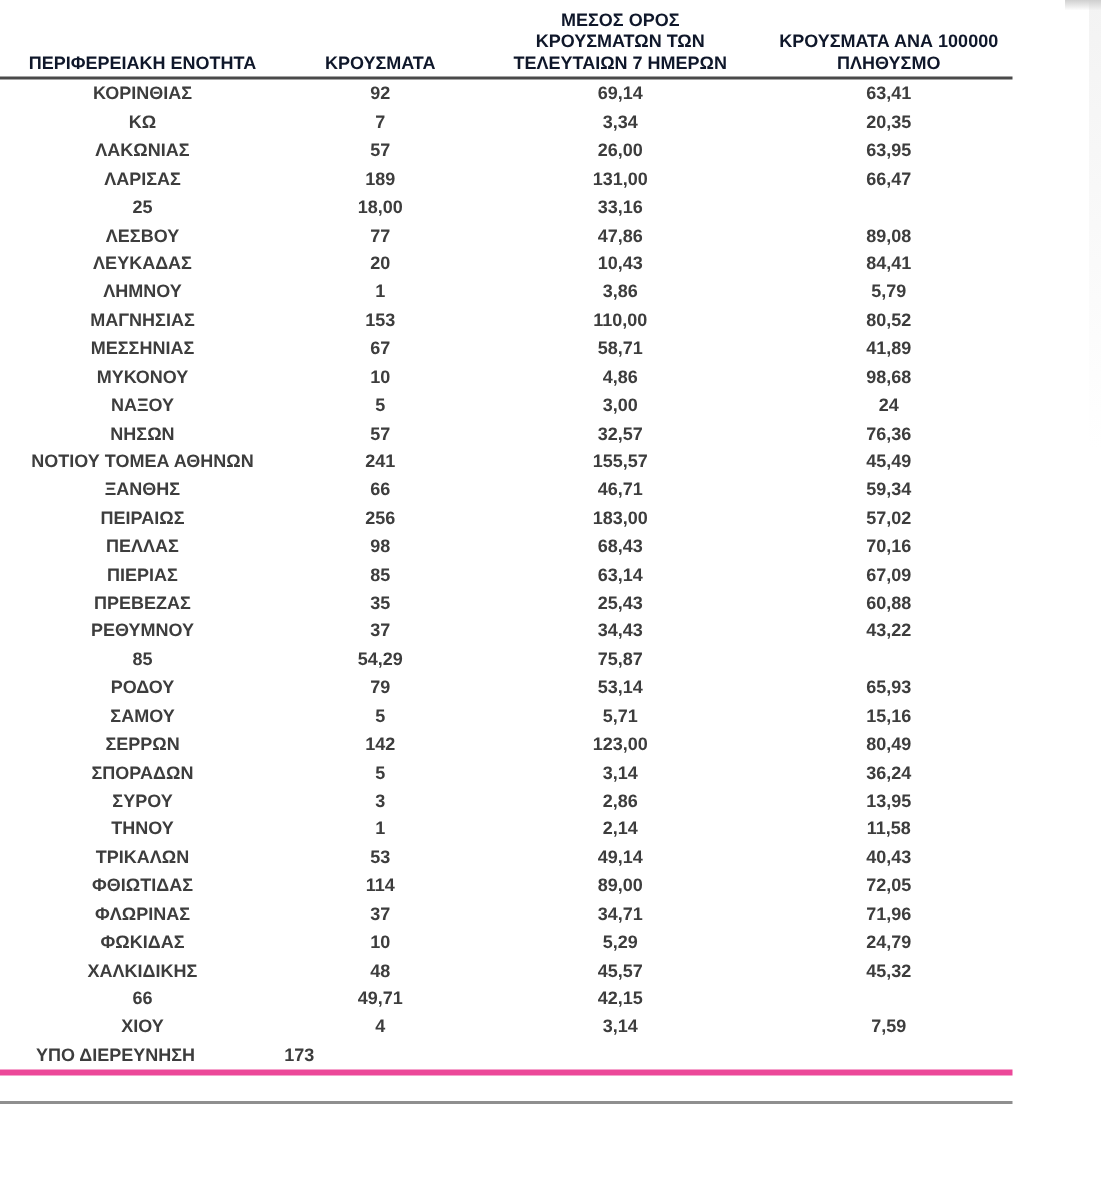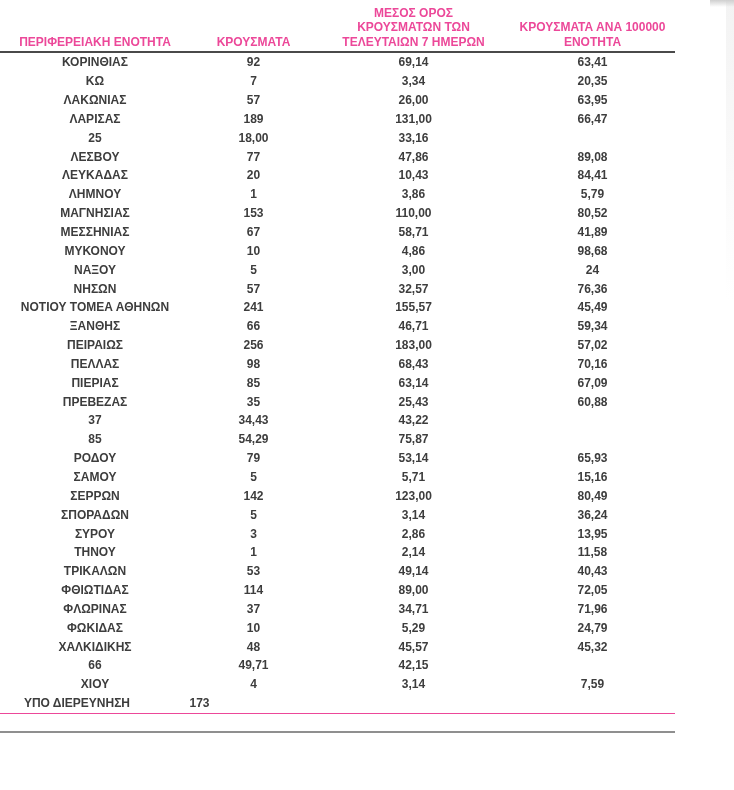--- a/index.html
+++ b/index.html
@@ -7,24 +7,24 @@
     width:734px;height:790px;background:#ffffff;position:relative;overflow:hidden;
     font-family:"Liberation Sans","DejaVu Sans",sans-serif;
     -webkit-font-smoothing:antialiased;
   }
   .table{width:675px;position:absolute;left:0;top:0;}
   .thead{
     display:grid;grid-template-columns:190px 127px 193px 165px;
     align-items:end;height:51px;border-bottom:2px solid #4a4a4a;
   }
   .th{
-    text-align:center;font-size:12px;font-weight:700;color:#ec4899;
+    text-align:center;font-size:12px;font-weight:700;color:#0f172a;
     line-height:14.5px;white-space:pre-line;padding-bottom:2px;
   }
-  .tbody{border-bottom:1px solid #ec4899;}
+  .tbody{border-bottom:4px solid #ec4899;}
   .tr{
     display:grid;grid-template-columns:190px 127px 193px 165px;
     height:18.857px;align-items:center;
   }
   .td{text-align:center;font-size:12px;font-weight:700;color:#3d3d3d;}
   
   .tr-last .c0{position:relative;left:-18px;}
   .tr-last .c1{position:relative;left:-68px;padding-left:28px;}
   .footer-gap{
     width:675px;height:17px;border-bottom:2px solid #8f8f8f;
@@ -42,21 +42,21 @@
 <body>
 
 <div class="table">
   <div class="thead">
     <div class="th">ΠΕΡΙΦΕΡΕΙΑΚΗ ΕΝΟΤΗΤΑ</div>
     <div class="th">ΚΡΟΥΣΜΑΤΑ</div>
     <div class="th">ΜΕΣΟΣ ΟΡΟΣ
 ΚΡΟΥΣΜΑΤΩΝ ΤΩΝ
 ΤΕΛΕΥΤΑΙΩΝ 7 ΗΜΕΡΩΝ</div>
     <div class="th">ΚΡΟΥΣΜΑΤΑ ΑΝΑ 100000
-ΕΝΟΤΗΤΑ</div>
+ΠΛΗΘΥΣΜΟ</div>
   </div>
   <div class="tbody">
       <div class="tr">
         <div class="td c0">ΚΟΡΙΝΘΙΑΣ</div>
         <div class="td c1">92</div>
         <div class="td c2">69,14</div>
         <div class="td c3">63,41</div>
       </div>
       <div class="tr">
         <div class="td c0">ΚΩ</div>
@@ -159,20 +159,21 @@
         <div class="td c2">63,14</div>
         <div class="td c3">67,09</div>
       </div>
       <div class="tr">
         <div class="td c0">ΠΡΕΒΕΖΑΣ</div>
         <div class="td c1">35</div>
         <div class="td c2">25,43</div>
         <div class="td c3">60,88</div>
       </div>
       <div class="tr">
+        <div class="td c0">ΡΕΘΥΜΝΟΥ</div>
         <div class="td c1">37</div>
         <div class="td c2">34,43</div>
         <div class="td c3">43,22</div>
       </div>
       <div class="tr">
         <div class="td c1">85</div>
         <div class="td c2">54,29</div>
         <div class="td c3">75,87</div>
       </div>
       <div class="tr">

